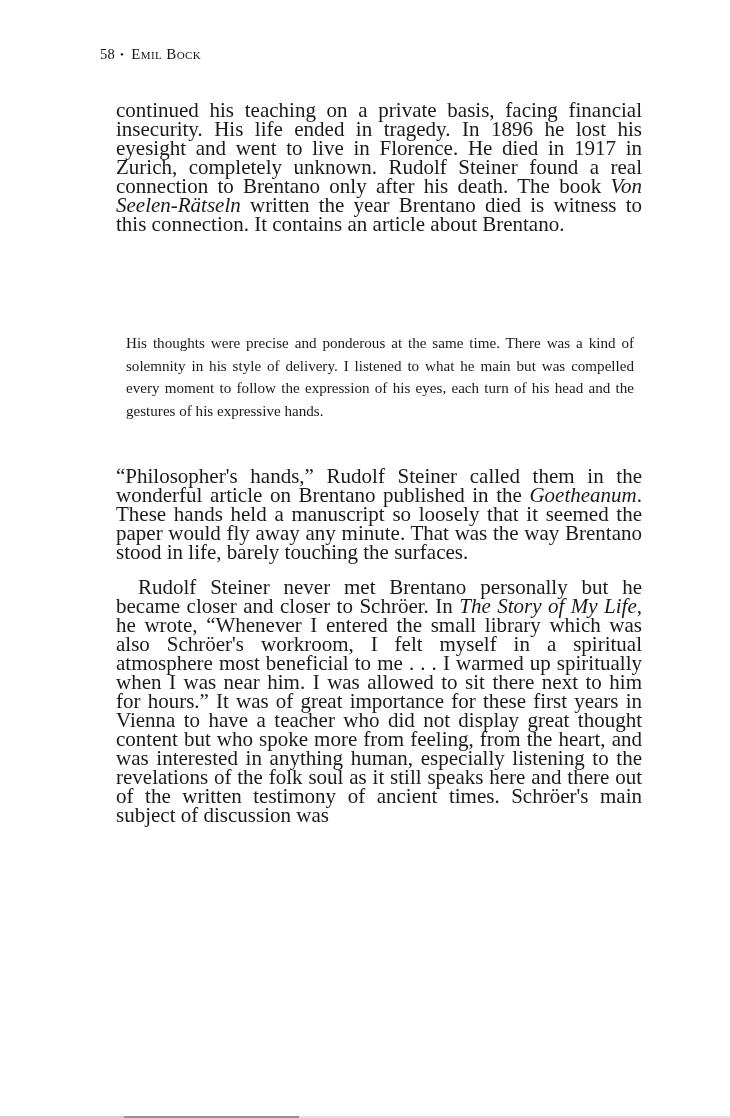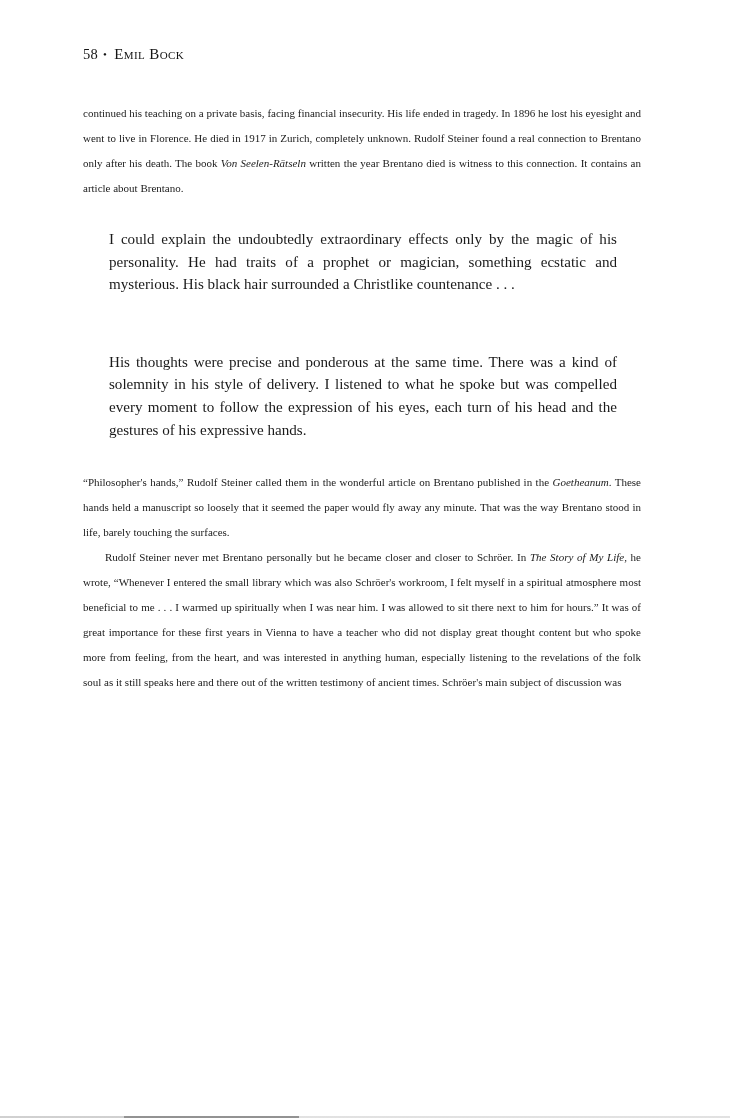--- a/index.html
+++ b/index.html
@@ -15,21 +15,21 @@
   .page {
     position: relative;
     width: 730px;
     height: 1118px;
     background: #ffffff;
     overflow: hidden;
     box-sizing: border-box;
   }
   .content {
     position: absolute;
-    left: 83px;
+    left: 100px;
     top: 46px;
     width: 558px;
   }
   
   .running-head {
     font-size: 13.5px;
     letter-spacing: 0.3px;
     color: #141414;
     margin: 0 0 38px 0;
     white-space: nowrap;
@@ -42,25 +42,25 @@
     font-size: 11px;
     vertical-align: 1.5px;
   }
   .running-head .author {
     font-variant: small-caps;
     font-size: 15px;
     letter-spacing: 0.4px;
   }
   
   p.body-par {
-    font-size: 11px;
-    line-height: 25px;
+    font-size: 21px;
+    line-height: 19px;
     text-align: justify;
     text-justify: inter-word;
-    margin: 0;
+    margin: 16px;
     -webkit-hyphens: none;
     hyphens: none;
   }
   p.body-par.indent {
     text-indent: 22px;
   }
   p.body-par.last-left {
     text-align-last: left;
   }
   
@@ -106,28 +106,27 @@
 
     <div class="running-head">
       <span class="folio">58</span><span class="bullet">•</span><span class="author">Emil Bock</span>
     </div>
 
     <p class="body-par"><span>continued his teaching on a private basis, facing financial insecurity. His life ended in tragedy. In 1896 he lost his eyesight and went to live in Florence. He died in 1917 in Zurich, completely unknown. Rudolf Steiner found a real connection to Brentano only after his death. The book </span><em class="ital">Von Seelen-Rätseln</em><span> written the year Brentano died is witness to this connection. It contains an article about Brentano.</span></p>
 
 
     <div class="gap-quote-top"></div>
 
-    <blockquote class="quote">I could explain the undoubtedly extraordinary effects only by the magic of his personality. He had traits of a prophet or magician, something ecstatic and mysterious. His black hair surrounded a Christlike countenance . . .</blockquote>
 
     <div class="gap-lead"></div>
 
 
     <div class="gap-after-lead"></div>
 
-    <blockquote class="quote">His thoughts were precise and ponderous at the same time. There was a kind of solemnity in his style of delivery. I listened to what he spoke but was compelled every moment to follow the expression of his eyes, each turn of his head and the gestures of his expressive hands.</blockquote>
+    <blockquote class="quote">His thoughts were precise and ponderous at the same time. There was a kind of solemnity in his style of delivery. I listened to what he main but was compelled every moment to follow the expression of his eyes, each turn of his head and the gestures of his expressive hands.</blockquote>
 
     <div class="gap-quote-bottom"></div>
 
     <p class="body-par"><span>“Philosopher's hands,” Rudolf Steiner called them in the wonderful article on Brentano published in the </span><em class="ital">Goetheanum</em><span>. These hands held a manuscript so loosely that it seemed the paper would fly away any minute. That was the way Brentano stood in life, barely touching the surfaces.</span></p>
 
     <p class="body-par indent last-left"><span>Rudolf Steiner never met Brentano personally but he became closer and closer to Schröer. In </span><em class="ital">The Story of My Life</em><span>, he wrote, “Whenever I entered the small library which was also Schröer's workroom, I felt myself in a spiritual atmosphere most beneficial to me . . . I warmed up spiritually when I was near him. I was allowed to sit there next to him for hours.” It was of great importance for these first years in Vienna to have a teacher who did not display great thought content but who spoke more from feeling, from the heart, and was interested in anything human, especially listening to the revelations of the folk soul as it still speaks here and there out of the written testimony of ancient times. Schröer's main subject of discussion was</span></p>
 
   </div>
 
   <div class="scan-edge"></div>

